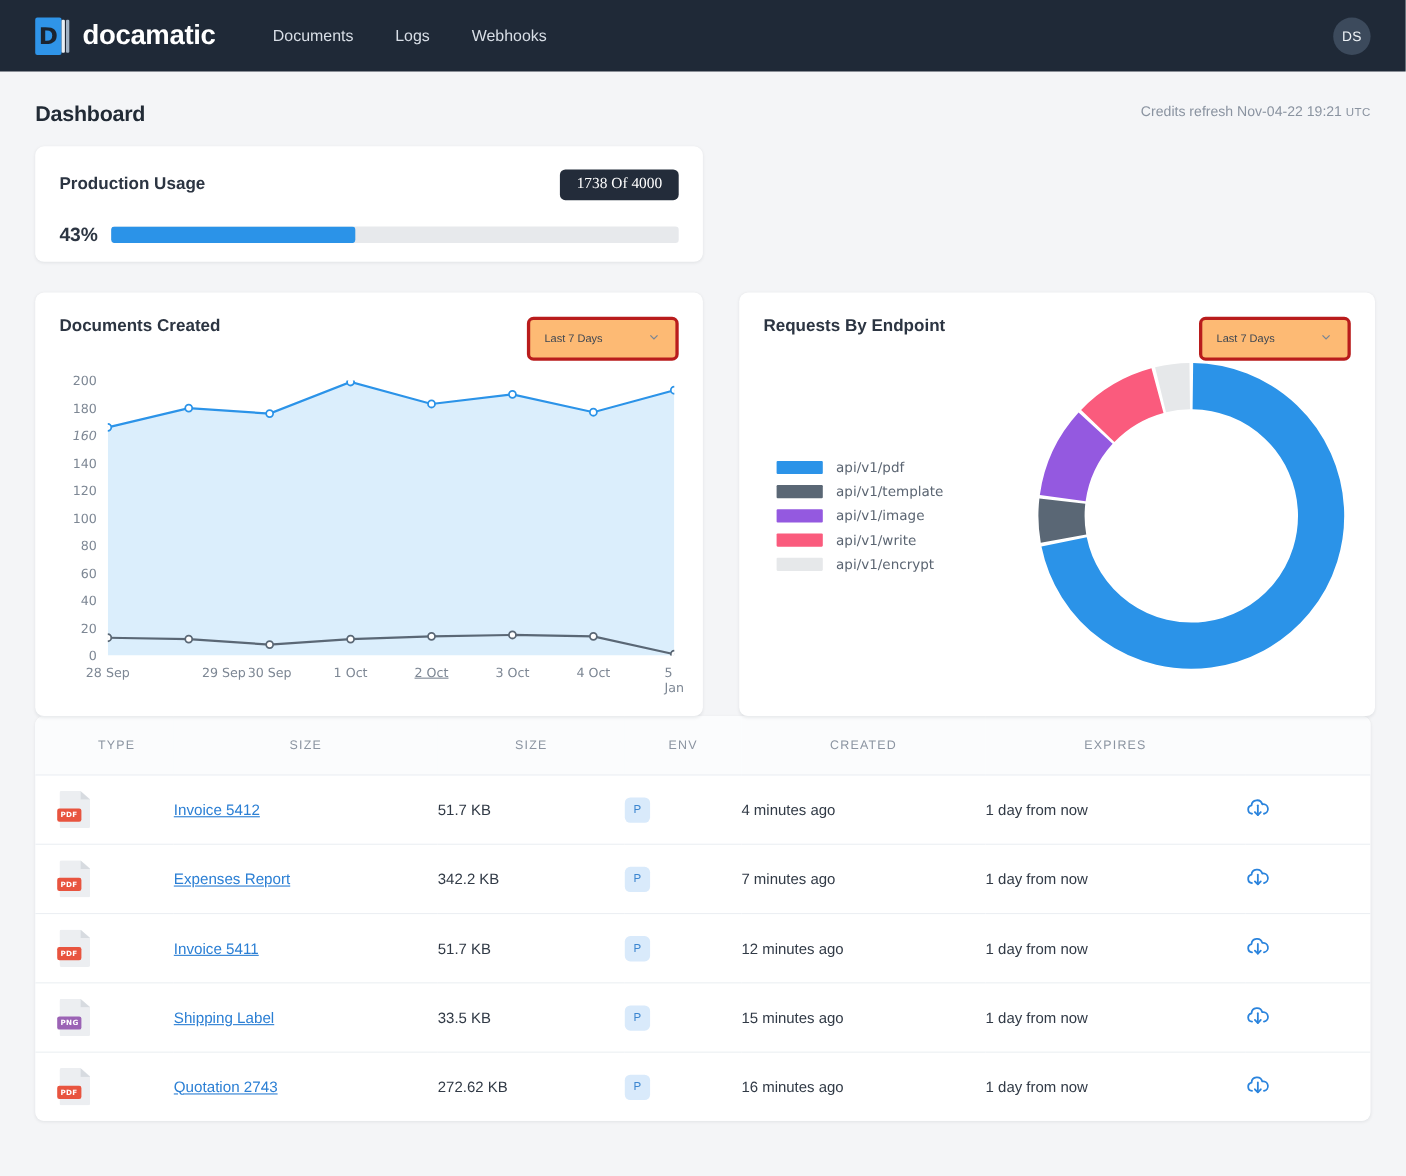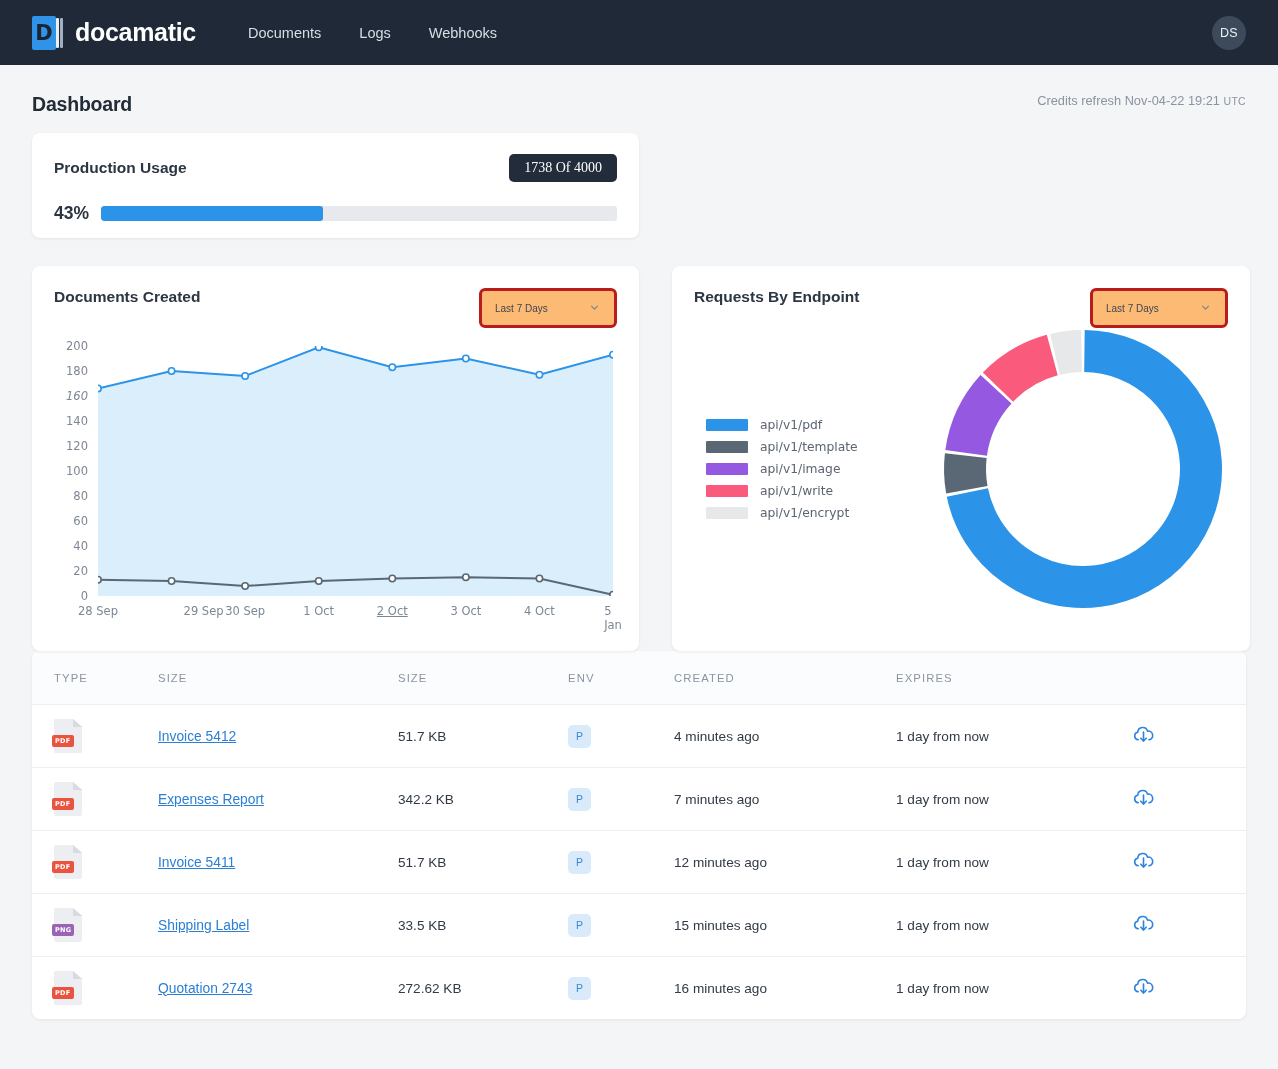--- a/index.html
+++ b/index.html
@@ -116,21 +116,21 @@
   .donut { position: absolute; right: 0px; top: -12px; }
 
   
   .section-title {
     font-size: 16.5px; font-weight: bold; color: #222b36;
     margin: 31px 0 13px 0; letter-spacing: -0.1px;
   }
   table { width: 1214px; border-collapse: collapse; background: #fff; }
   .table-card { border-radius: 8px; overflow: hidden; box-shadow: 0 1px 3px rgba(16,24,40,.08); }
   thead th {
-    text-align: left; font-size: 11.3px; font-weight: normal; color: #8b94a1;
+    text-align: center; font-size: 11.3px; font-weight: normal; color: #8b94a1;
     letter-spacing: 1.1px; padding: 21px 0 20px 0; background: #fbfcfd;
     border-bottom: 1px solid #eceff3;
   }
   tbody td { padding: 14px 0; border-bottom: 1px solid #eceff3; font-size: 13.6px; color: #313a46; }
   tbody tr:last-child td { border-bottom: none; }
   .c-type { width: 126px; padding-left: 22px; }
   .c-name { width: 240px; }
   .c-size { width: 170px; }
   .c-env  { width: 106px; }
   .c-created { width: 222px; }

